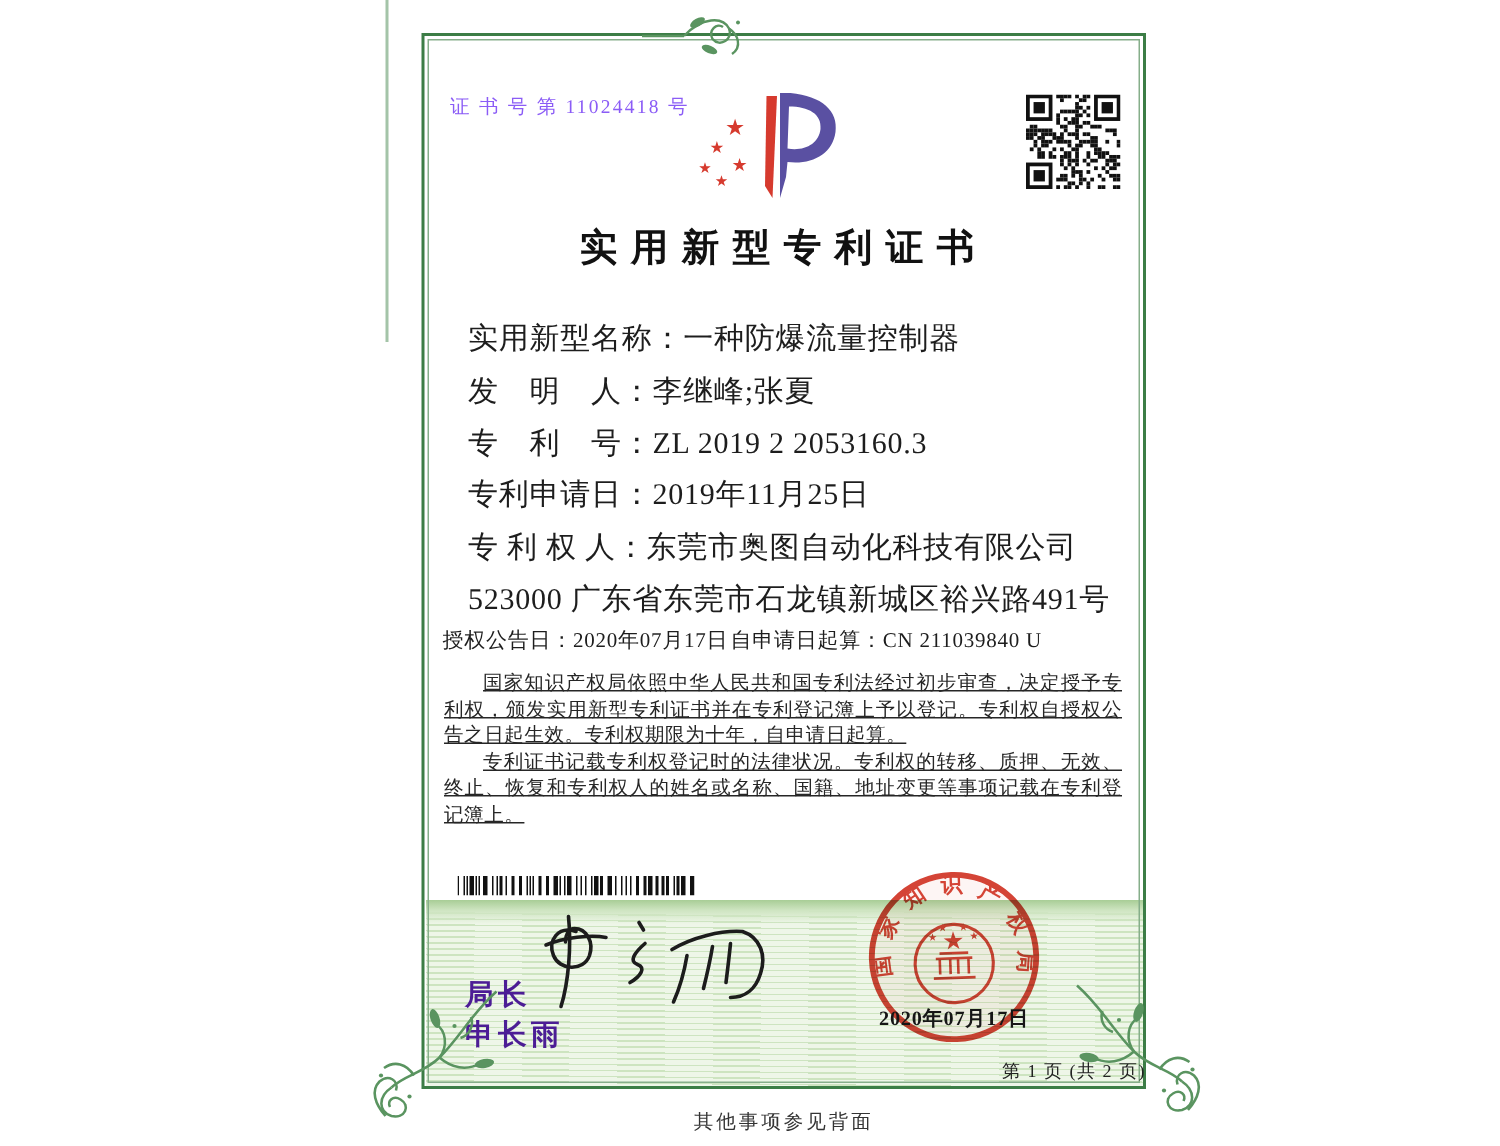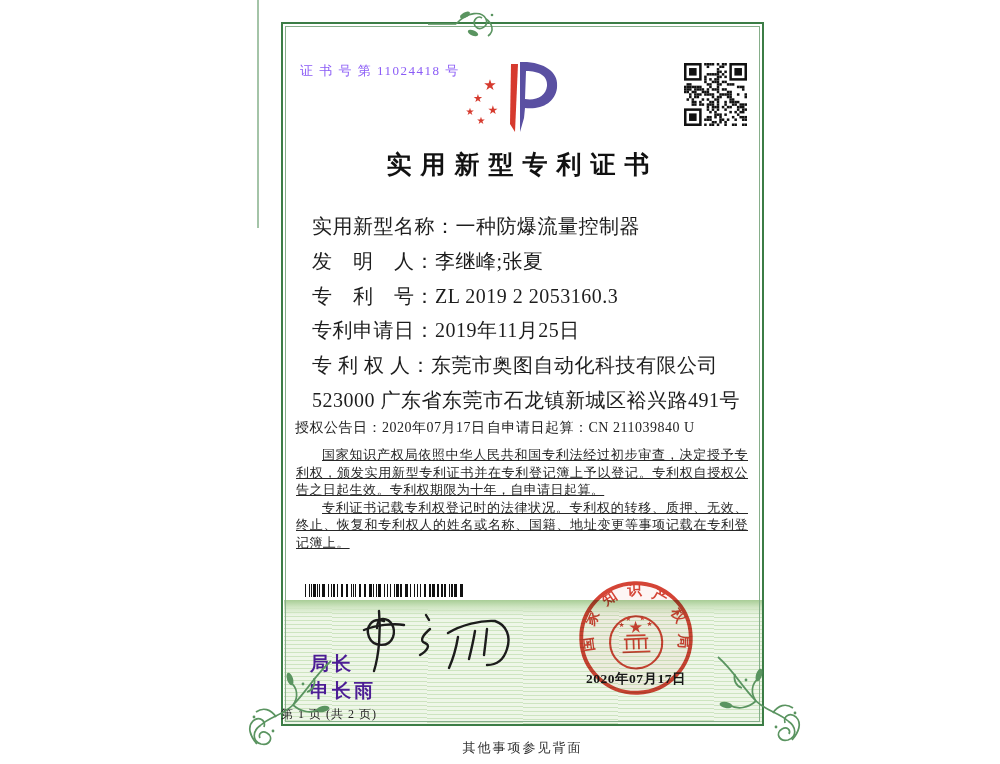--- a/index.html
+++ b/index.html
@@ -60,21 +60,21 @@
   .barcode{left:305px;top:584px;width:158px;height:13px;}
 
   .signer{left:310px;top:628px;font-size:19px;font-weight:bold;letter-spacing:3px;color:#4c1d95;line-height:27px;z-index:3;margin-top:22px;}
   .signature{left:362px;top:606px;width:165px;height:72px;z-index:3;}
 
   .seal{left:576px;top:578px;width:120px;height:120px;z-index:4;opacity:.95;
         mix-blend-mode:multiply;transform:rotate(-2deg);}
   .seal-date{left:566px;top:670px;width:140px;text-align:center;font-size:13.5px;
              font-weight:bold;color:#161616;letter-spacing:.5px;z-index:4;white-space:pre;}
 
-  .page-indicator{left:281px;top:706px;width:483px;text-align:left;font-size:12px;
+  .page-indicator{left:281px;top:706px;width:483px;text-align:right;font-size:12px;
                   letter-spacing:1px;color:#222;z-index:3;white-space:pre;}
   .back-note{left:281px;top:739px;width:483px;text-align:center;font-size:13px;
              letter-spacing:2px;color:#333;z-index:3;white-space:pre;}
 
   .lace{z-index:5;}
   .lace-top{left:428px;top:3px;width:70px;height:42px;}
   .lace-bl{left:245px;top:657px;width:90px;height:90px;}
   .lace-br{left:714px;top:648px;width:90px;height:100px;}
 </style>
 </head>

